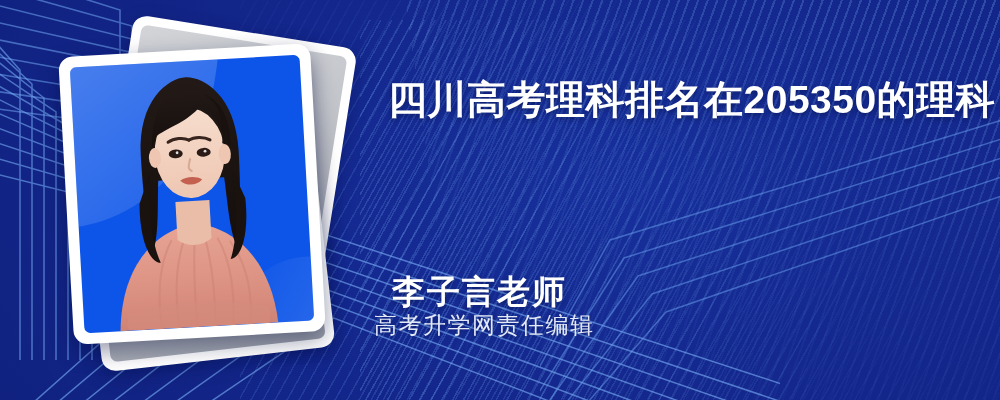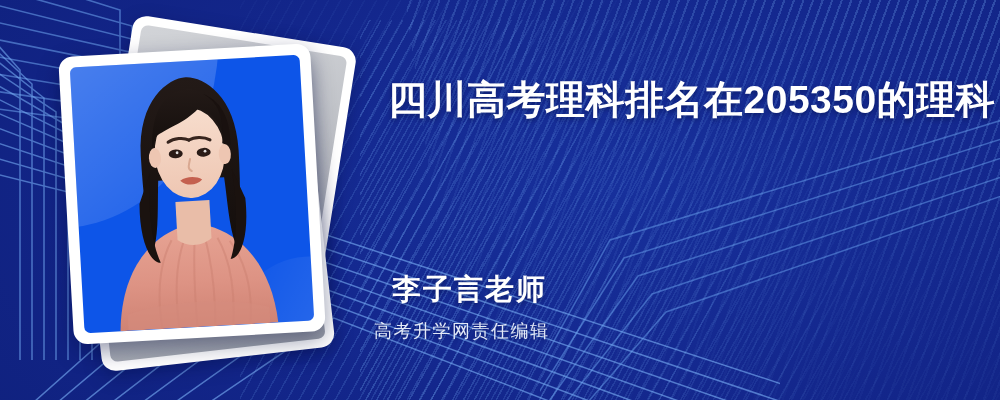--- a/index.html
+++ b/index.html
@@ -158,30 +158,30 @@
     letter-spacing: 0.5px;
     white-space: nowrap;
     text-shadow: 0 2px 5px rgba(3,10,52,0.45);
   }
   .headline .line { display: block; }
 
   .byline {
     position: absolute;
     left: 392px; top: 270px;
     color: #ffffff;
-    font-size: 29px;
+    font-size: 33px;
     font-weight: 700;
     letter-spacing: 2px;
     text-shadow: 0 2px 5px rgba(3,10,52,0.45);
   }
   .byline-sub {
     position: absolute;
-    left: 374px; top: 319px;
+    left: 374px; top: 310px;
     color: #e3e9f7;
-    font-size: 18px;
+    font-size: 23px;
     font-weight: 400;
     letter-spacing: 1.5px;
     text-shadow: 0 1px 4px rgba(3,10,52,0.4);
   }
 </style>
 </head>
 <body>
 
 <div id="stage">
 

